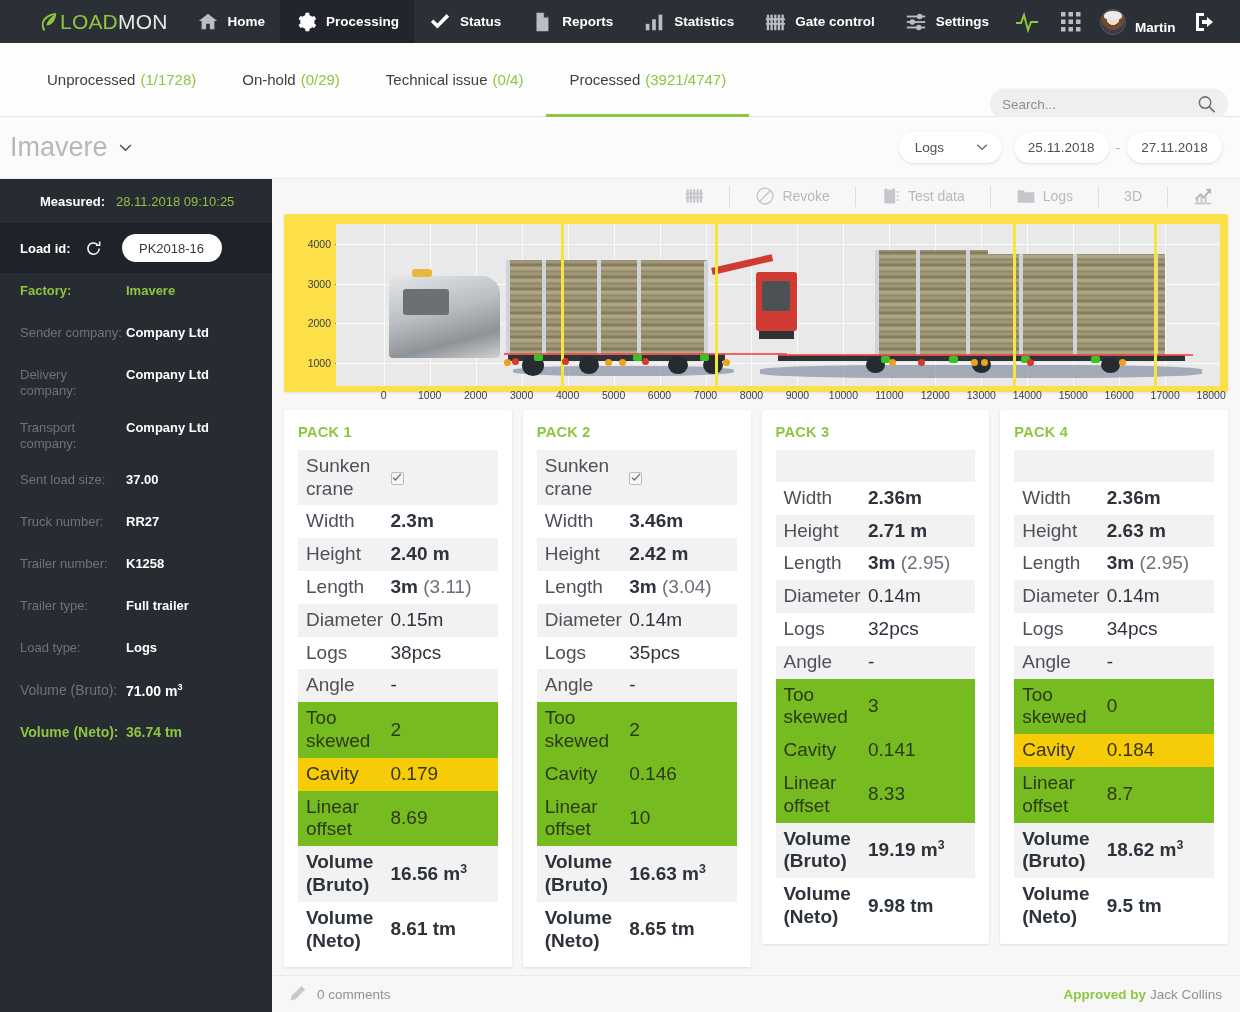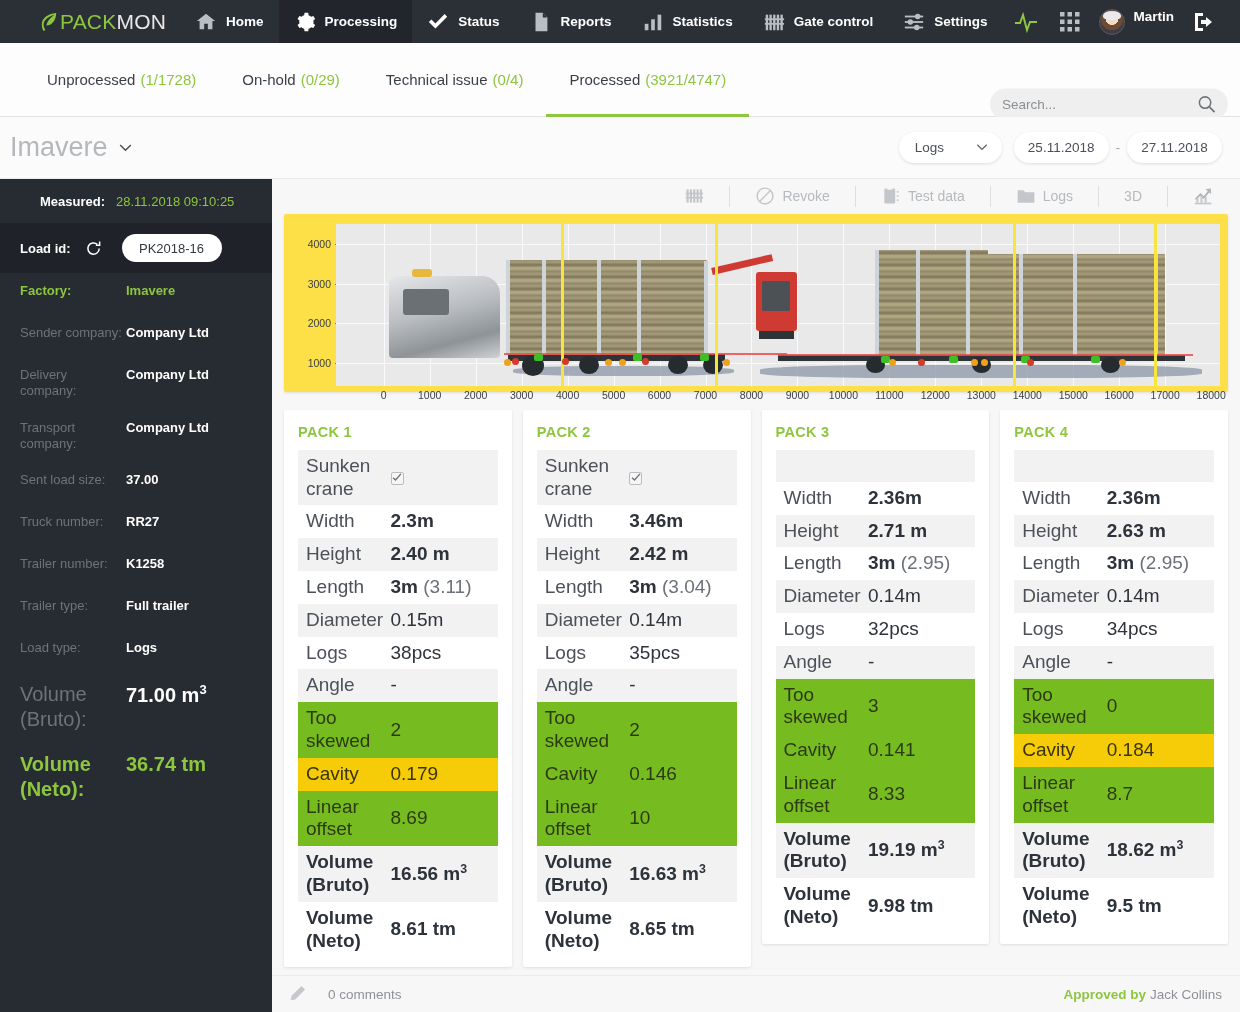--- a/index.html
+++ b/index.html
@@ -26,21 +26,21 @@
     display: flex; align-items: center; gap: 9px;
     padding: 0 15px; font-size: 13.5px; font-weight: bold;
     color: #ffffff; cursor: pointer; white-space: nowrap;
   }
   .navitem.active { background: #22262c; }
   .navicon { width: 22px; height: 22px; display: block; fill: #b9bdc4; }
   .navitem.active .navicon { fill: #ffffff; }
 
   .nav-spacer { flex: 1; }
   .nav-right { display: flex; align-items: center; gap: 0; padding-right: 14px; }
-  .nav-icon-btn { padding: 0 11px; display: flex; align-items: flex-start; cursor: pointer; }
+  .nav-icon-btn { padding: 0 11px; display: flex; align-items: flex-end; cursor: pointer; }
   .avatar {
     width: 26px; height: 26px; border-radius: 50%;
     background: radial-gradient(circle at 50% 36%, #f0dcc8 0 32%, #6d4b33 33% 58%, #3f3b49 59% 100%);
     border: 1px solid #55595f; margin-right: 9px;
     position: relative; overflow: hidden;
   }
   .avatar::after{
     content:""; position:absolute; left:3px; right:3px; top:1px; height:9px;
     background:#e9e9ee; border-radius:50% 50% 40% 40%;
   }
@@ -126,21 +126,21 @@
     justify-content: center; font-size: 13px; margin-left: 6px; padding: 0 14px;
   }
 
   .kv {
     display: flex; padding: 10px 20px; align-items: flex-start; min-height: 42px;
   }
   .kv .k { width: 106px; font-size: 13px; color: #6e737b; line-height: 1.25; flex-shrink:0; }
   .kv .v { font-size: 13px; color: #ffffff; font-weight: bold; line-height: 1.25; }
   .kv.accent .k { color: #8dc63f; font-weight: bold; }
   .kv.accent .v { color: #8dc63f; }
-  .kv.big .k, .kv.big .v { font-size: 20px; }
+  .kv.big .k, .kv.big .v { font-size: 14px; }
   sup { font-size: .65em; vertical-align: super; }
 
   
   #main { flex: 1; background: #f7f7f7; display: flex; flex-direction: column; overflow: hidden; }
 
   .toolbar {
     height: 44px; display: flex; align-items: center; justify-content: flex-end;
     gap: 12px; padding-right: 14px; background: #f7f7f7;
   }
   .tbtn {
@@ -239,35 +239,35 @@
     border-radius: 2px; display: inline-flex; align-items: center; justify-content: center;
   }
   .chk svg { width: 10px; height: 10px; fill: #6b7079; }
 
   
   .footer {
     height: 46px; border-top: 1px solid #ebebeb; margin: 8px 0 0 0;
     display: flex; align-items: center; padding: 0 18px 0 16px;
     font-size: 13.5px; background: #f7f7f7;
   }
-  .comments { display: flex; align-items: center; gap: 22px; color: #8d9197; cursor: pointer; }
+  .comments { display: flex; align-items: center; gap: 11px; color: #8d9197; cursor: pointer; }
   .pencil { width: 18px; height: 18px; fill: #c5c8cc; }
   .approved { margin-left: auto; }
   .approved .by { color: #8dc63f; font-weight: bold; }
   .approved .who { color: #8d9197; margin-left: 4px; }
 </style>
 </head>
 <body>
 
 <div id="topnav">
   <div class="logo-wrap">
     <svg class="logo-leaf" viewBox="0 0 20 22">
       <path d="M18 1C8 2 2 7 2 14c0 3 1 5 2 7l2-1c-1-2-2-4-2-6 0-5 5-9 12-11-5 4-8 7-9 12 6 0 11-6 11-14z" fill="#8dc63f"></path>
     </svg>
-    <span class="logo-text"><span class="logo-load">PACK</span><span class="logo-mon">MON</span></span>
+    <span class="logo-text"><span class="logo-load">LOAD</span><span class="logo-mon">MON</span></span>
   </div>
 
   <div class="navitem">
     <svg class="navicon" viewBox="0 0 24 24">
         <path d="M12 3 2 11h3v9h5v-6h4v6h5v-9h3z"></path>
       </svg>
     <span>Home</span>
   </div>
   <div class="navitem active">
     <svg class="navicon" viewBox="0 0 24 24">

